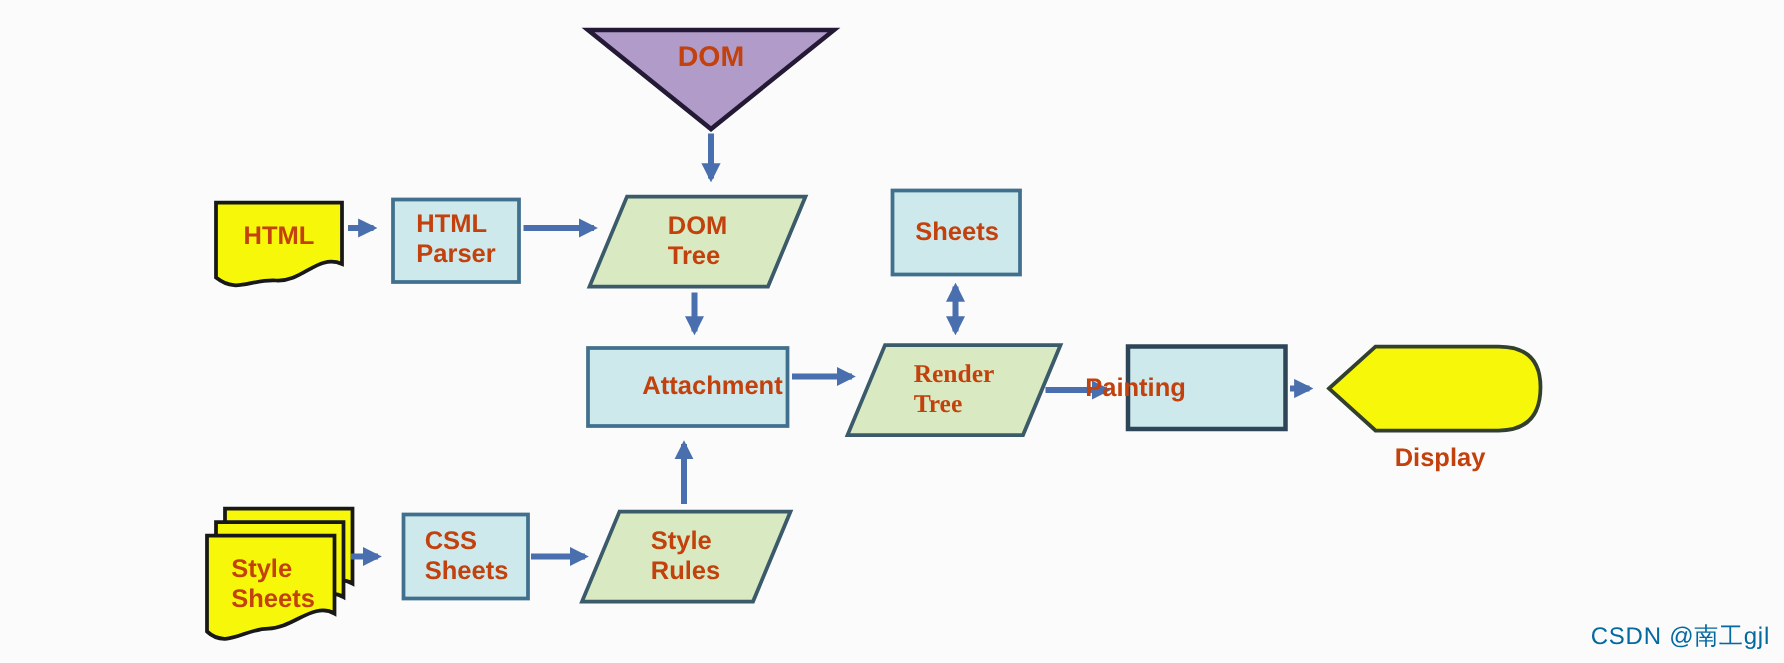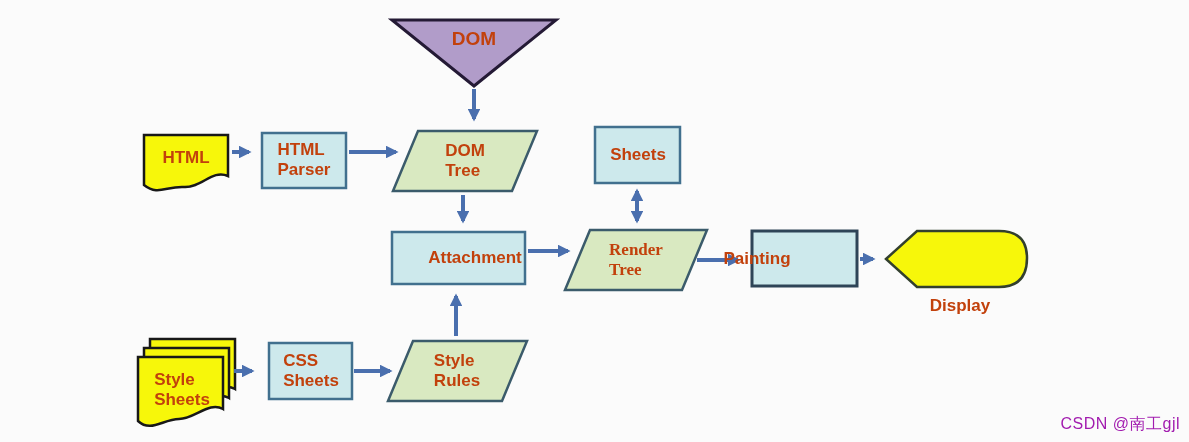--- a/index.html
+++ b/index.html
@@ -20,21 +20,21 @@
     text-align:left;
     white-space:pre-line;
     line-height:1.18;
     pointer-events:none;
   }
   .node-label.big{font-size:19px;}
   #watermark{
     position:absolute;
     right:9px;bottom:7px;
     font-size:16px;
-    color:#a21caf;
+    color:#0369a1;
     letter-spacing:0.5px;
   }
   .rect-node{fill:#cde9ec;stroke:#41708e;stroke-width:2.5;}
   .rect-node.dark{stroke:#2e4457;stroke-width:3;}
   .para-node{fill:#d9e9c1;stroke:#3b5b6b;stroke-width:2.5;}
   .yellow-node{fill:#f7f70a;stroke:#181818;stroke-width:2.5;}
   .tri-node{fill:#b19cc9;stroke:#241a35;stroke-width:3;}
   .tag-node{fill:#f7f70a;stroke:#33402e;stroke-width:2.5;}
   .arrow{stroke:#4a6fae;stroke-width:4;fill:none;}
 </style>

